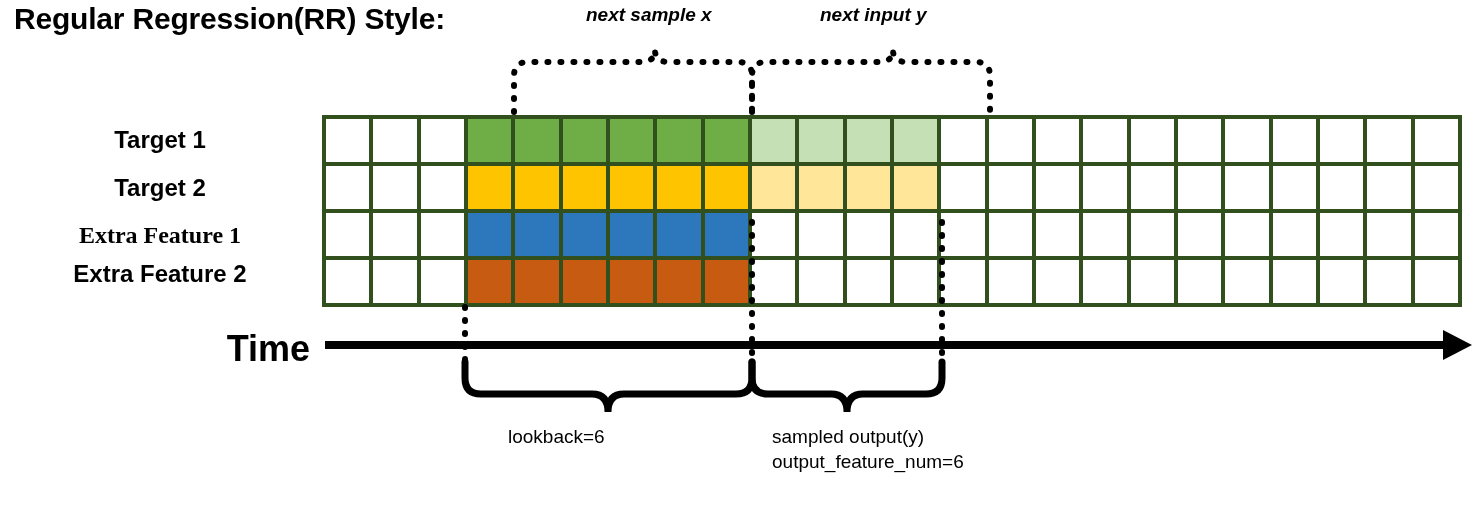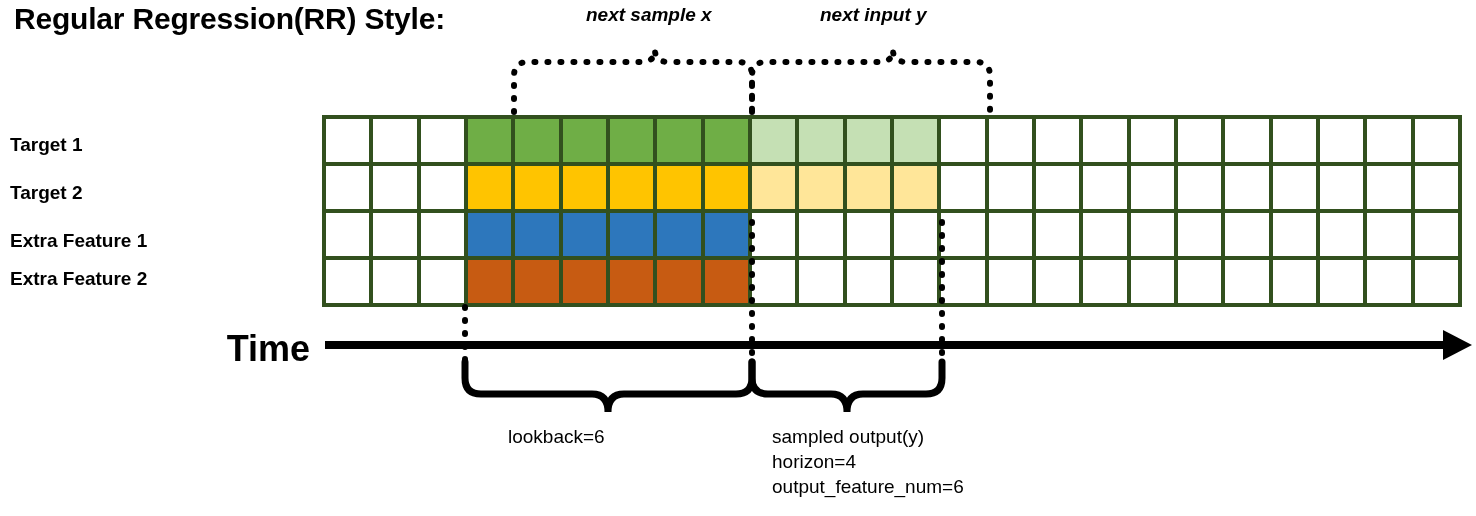--- a/index.html
+++ b/index.html
@@ -19,26 +19,26 @@
   #lbl-next-x{left:586px;top:4px;}
   #lbl-next-y{left:820px;top:4px;}
 
   
   #overlay{position:absolute;left:0;top:0;width:1476px;height:516px;
            pointer-events:none;}
 
   
   .row-label{
     position:absolute;right:1166px;
-    font-size:19px;font-weight:bold;text-align:left;white-space:nowrap;
-    width:300px;left:10px;margin-top:8px;
+    font-size:24px;font-weight:bold;text-align:center;white-space:nowrap;
+    width:300px;left:10px;
   }
   #rl0{top:126px;}
   #rl1{top:174px;}
-  #rl2{top:222px;}
+  #rl2{top:222px;font-family:Liberation Serif, serif;}
   #rl3{top:260px;}
 
   
   #grid{
     position:absolute;left:322px;top:115px;
     width:1140px;height:192px;
     background:#32501E;
     display:grid;
     grid-template-columns:repeat(24,1fr);
     grid-template-rows:repeat(4,1fr);
@@ -174,21 +174,20 @@
     <div class="cell" style="background: rgb(255, 255, 255);"></div>
   </div>
 
 <div id="time-label">Time</div>
 
 <div class="bottom-block" id="blk-input">
   <span class="bb-line">lookback=6</span>
 </div>
 <div class="bottom-block" id="blk-output">
   <span class="bb-line">sampled output(y)</span>
-  <span class="bb-line">horizon=4</span>
   <span class="bb-line">output_feature_num=6</span>
 </div>
 
 <svg id="overlay" viewBox="0 0 1476 516">
 
   <g fill="none" stroke="#000" stroke-width="6" stroke-linecap="round" stroke-dasharray="1 12">
     <path d="M514,112 L514,76 Q514,62 528,62 L641,62 Q655,62 655,50
              Q655,62 669,62 L738,62 Q752,62 752,76 L752,112"></path>
   </g>
 

